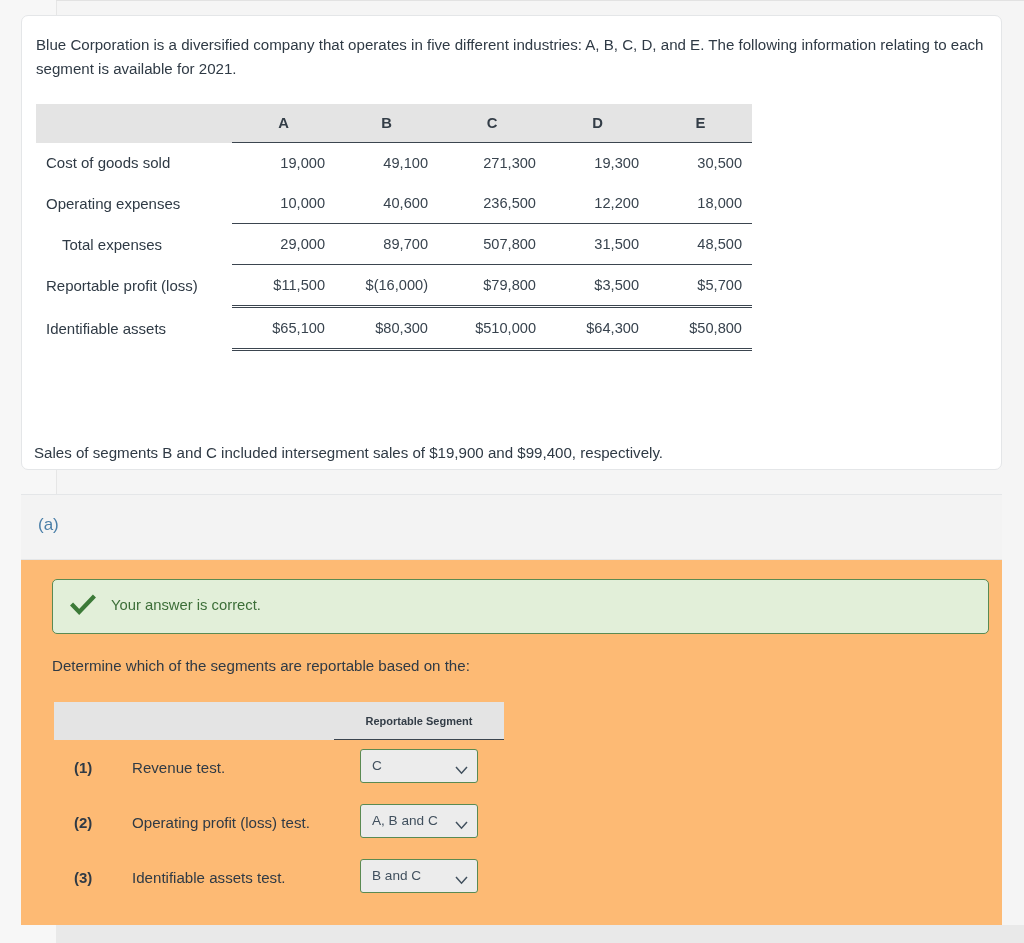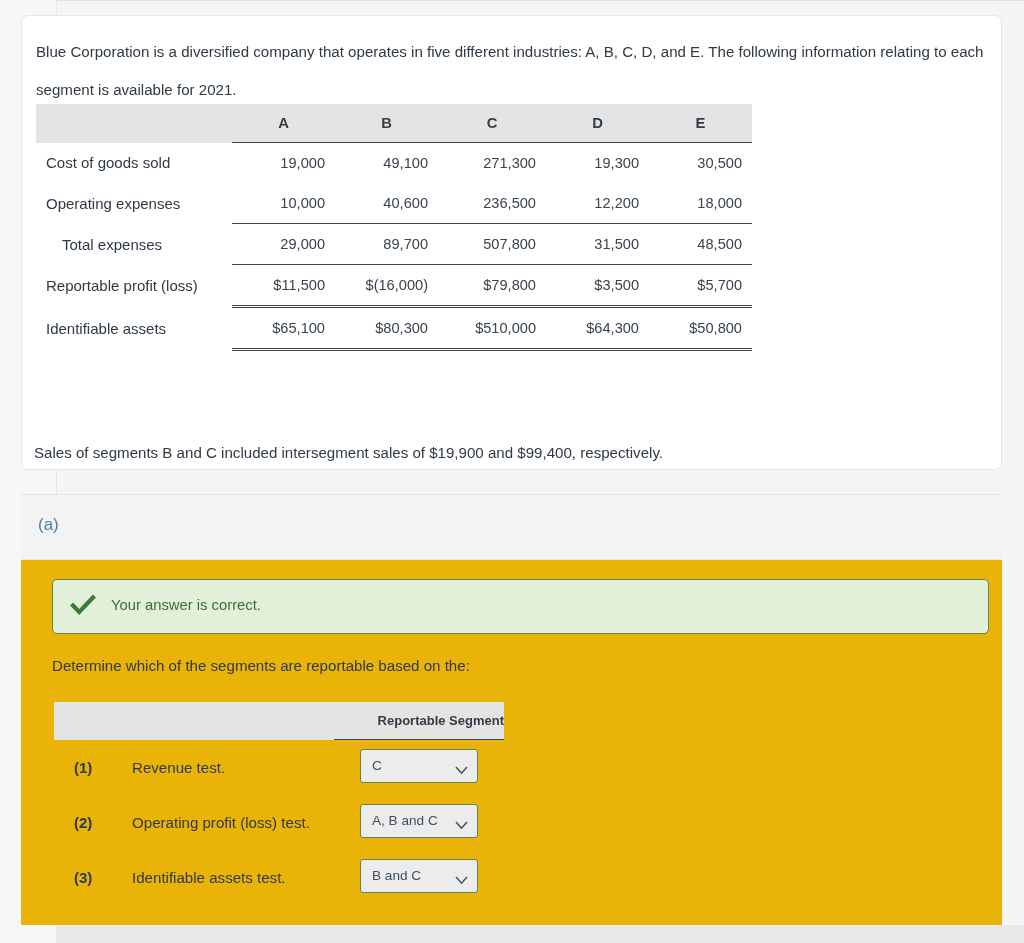--- a/index.html
+++ b/index.html
@@ -51,21 +51,21 @@
     border: 1px solid #e4e6e8;
     border-radius: 7px;
     box-sizing: border-box;
   }
   .intro {
     position: absolute;
     left: 14px;
     top: 17px;
     width: 955px;
     font-size: 15.1px;
-    line-height: 38px;
+    line-height: 24px;
     color: #2f3a45;
   }
 
   
   .fin-table {
     position: absolute;
     left: 14px;
     top: 88px;
     border-collapse: collapse;
     font-size: 14.6px;
@@ -144,21 +144,21 @@
     color: #4a7fa8;
   }
 
   
   .card-answer {
     position: absolute;
     left: 21px;
     top: 560px;
     width: 981px;
     height: 365px;
-    background: #eab308;
+    background: #fdba74;
     box-sizing: border-box;
   }
   .correct-banner {
     position: absolute;
     left: 31px;
     top: 19px;
     width: 937px;
     height: 55px;
     background: #e2efd9;
     border: 1px solid #5a8a52;
@@ -199,23 +199,23 @@
   .rep-table th, .rep-table td { padding: 0; white-space: nowrap; }
   .rep-head-blank {
     width: 280px;
     height: 37px;
     background: #e4e4e4;
   }
   .rep-head-title {
     width: 170px;
     height: 37px;
     background: #e4e4e4;
-    text-align: right;
+    text-align: center;
     font-weight: 700;
-    font-size: 13px;
+    font-size: 11px;
     color: #333d47;
     border-bottom: 1.6px solid #3b454f;
     padding: 0 2px;
   }
   .rep-table tbody td { height: 55px; vertical-align: middle; }
   td.q-num {
     width: 58px;
     text-align: left;
     padding-left: 20px;
     font-weight: 700;

